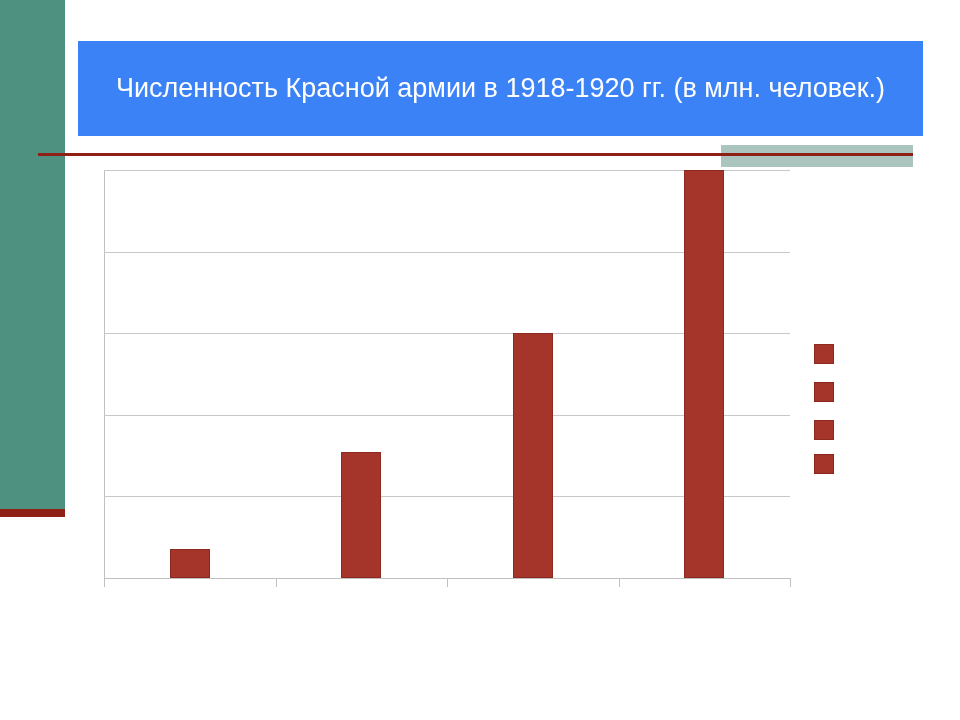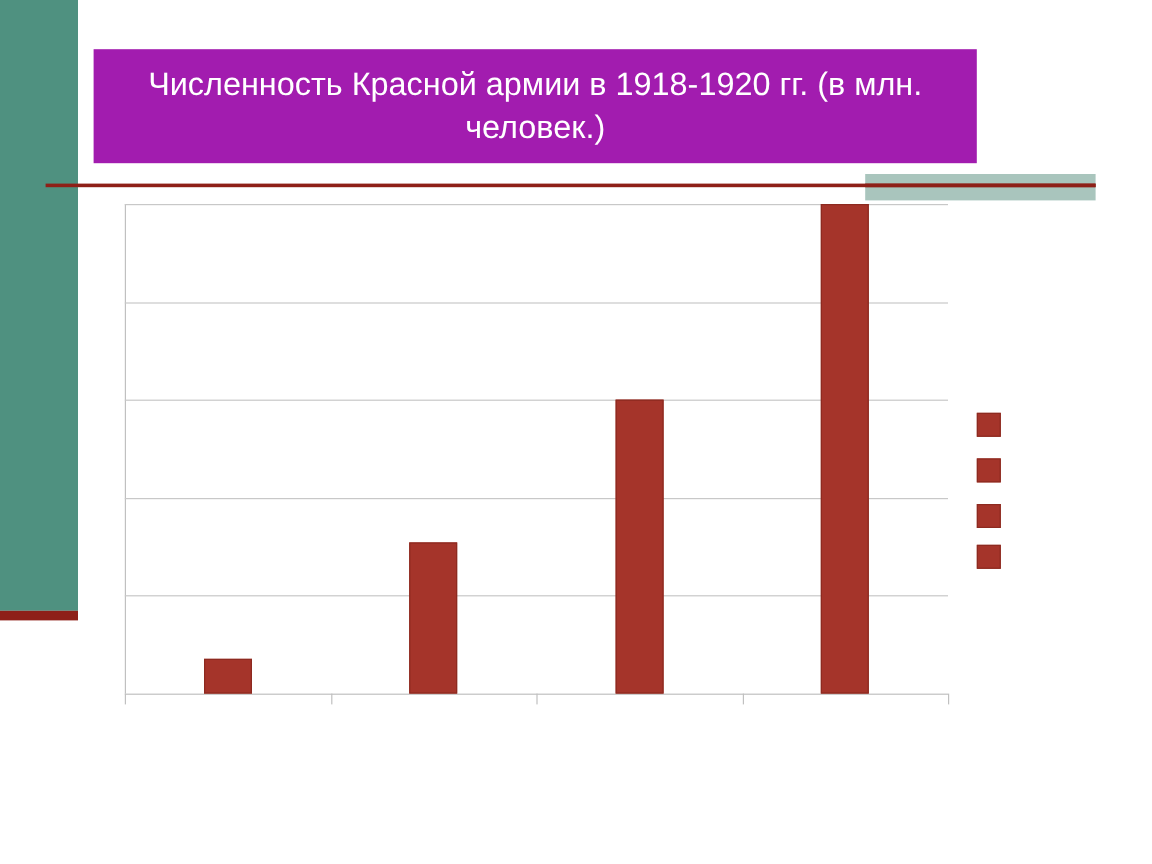--- a/index.html
+++ b/index.html
@@ -58,23 +58,23 @@
     width: 192px;
     height: 3px;
     background: #8e2018;
   }
 
   
   .title-box {
     position: absolute;
     left: 78px;
     top: 41px;
-    width: 736px;
+    width: 845px;
     height: 95px;
-    background: #a21caf;
+    background: #3b82f6;
     box-sizing: border-box;
     display: flex;
     align-items: center;
     justify-content: center;
     padding: 12px 14px;
   }
   .title-text {
     color: #ffffff;
     font-size: 27px;
     line-height: 1.32;

